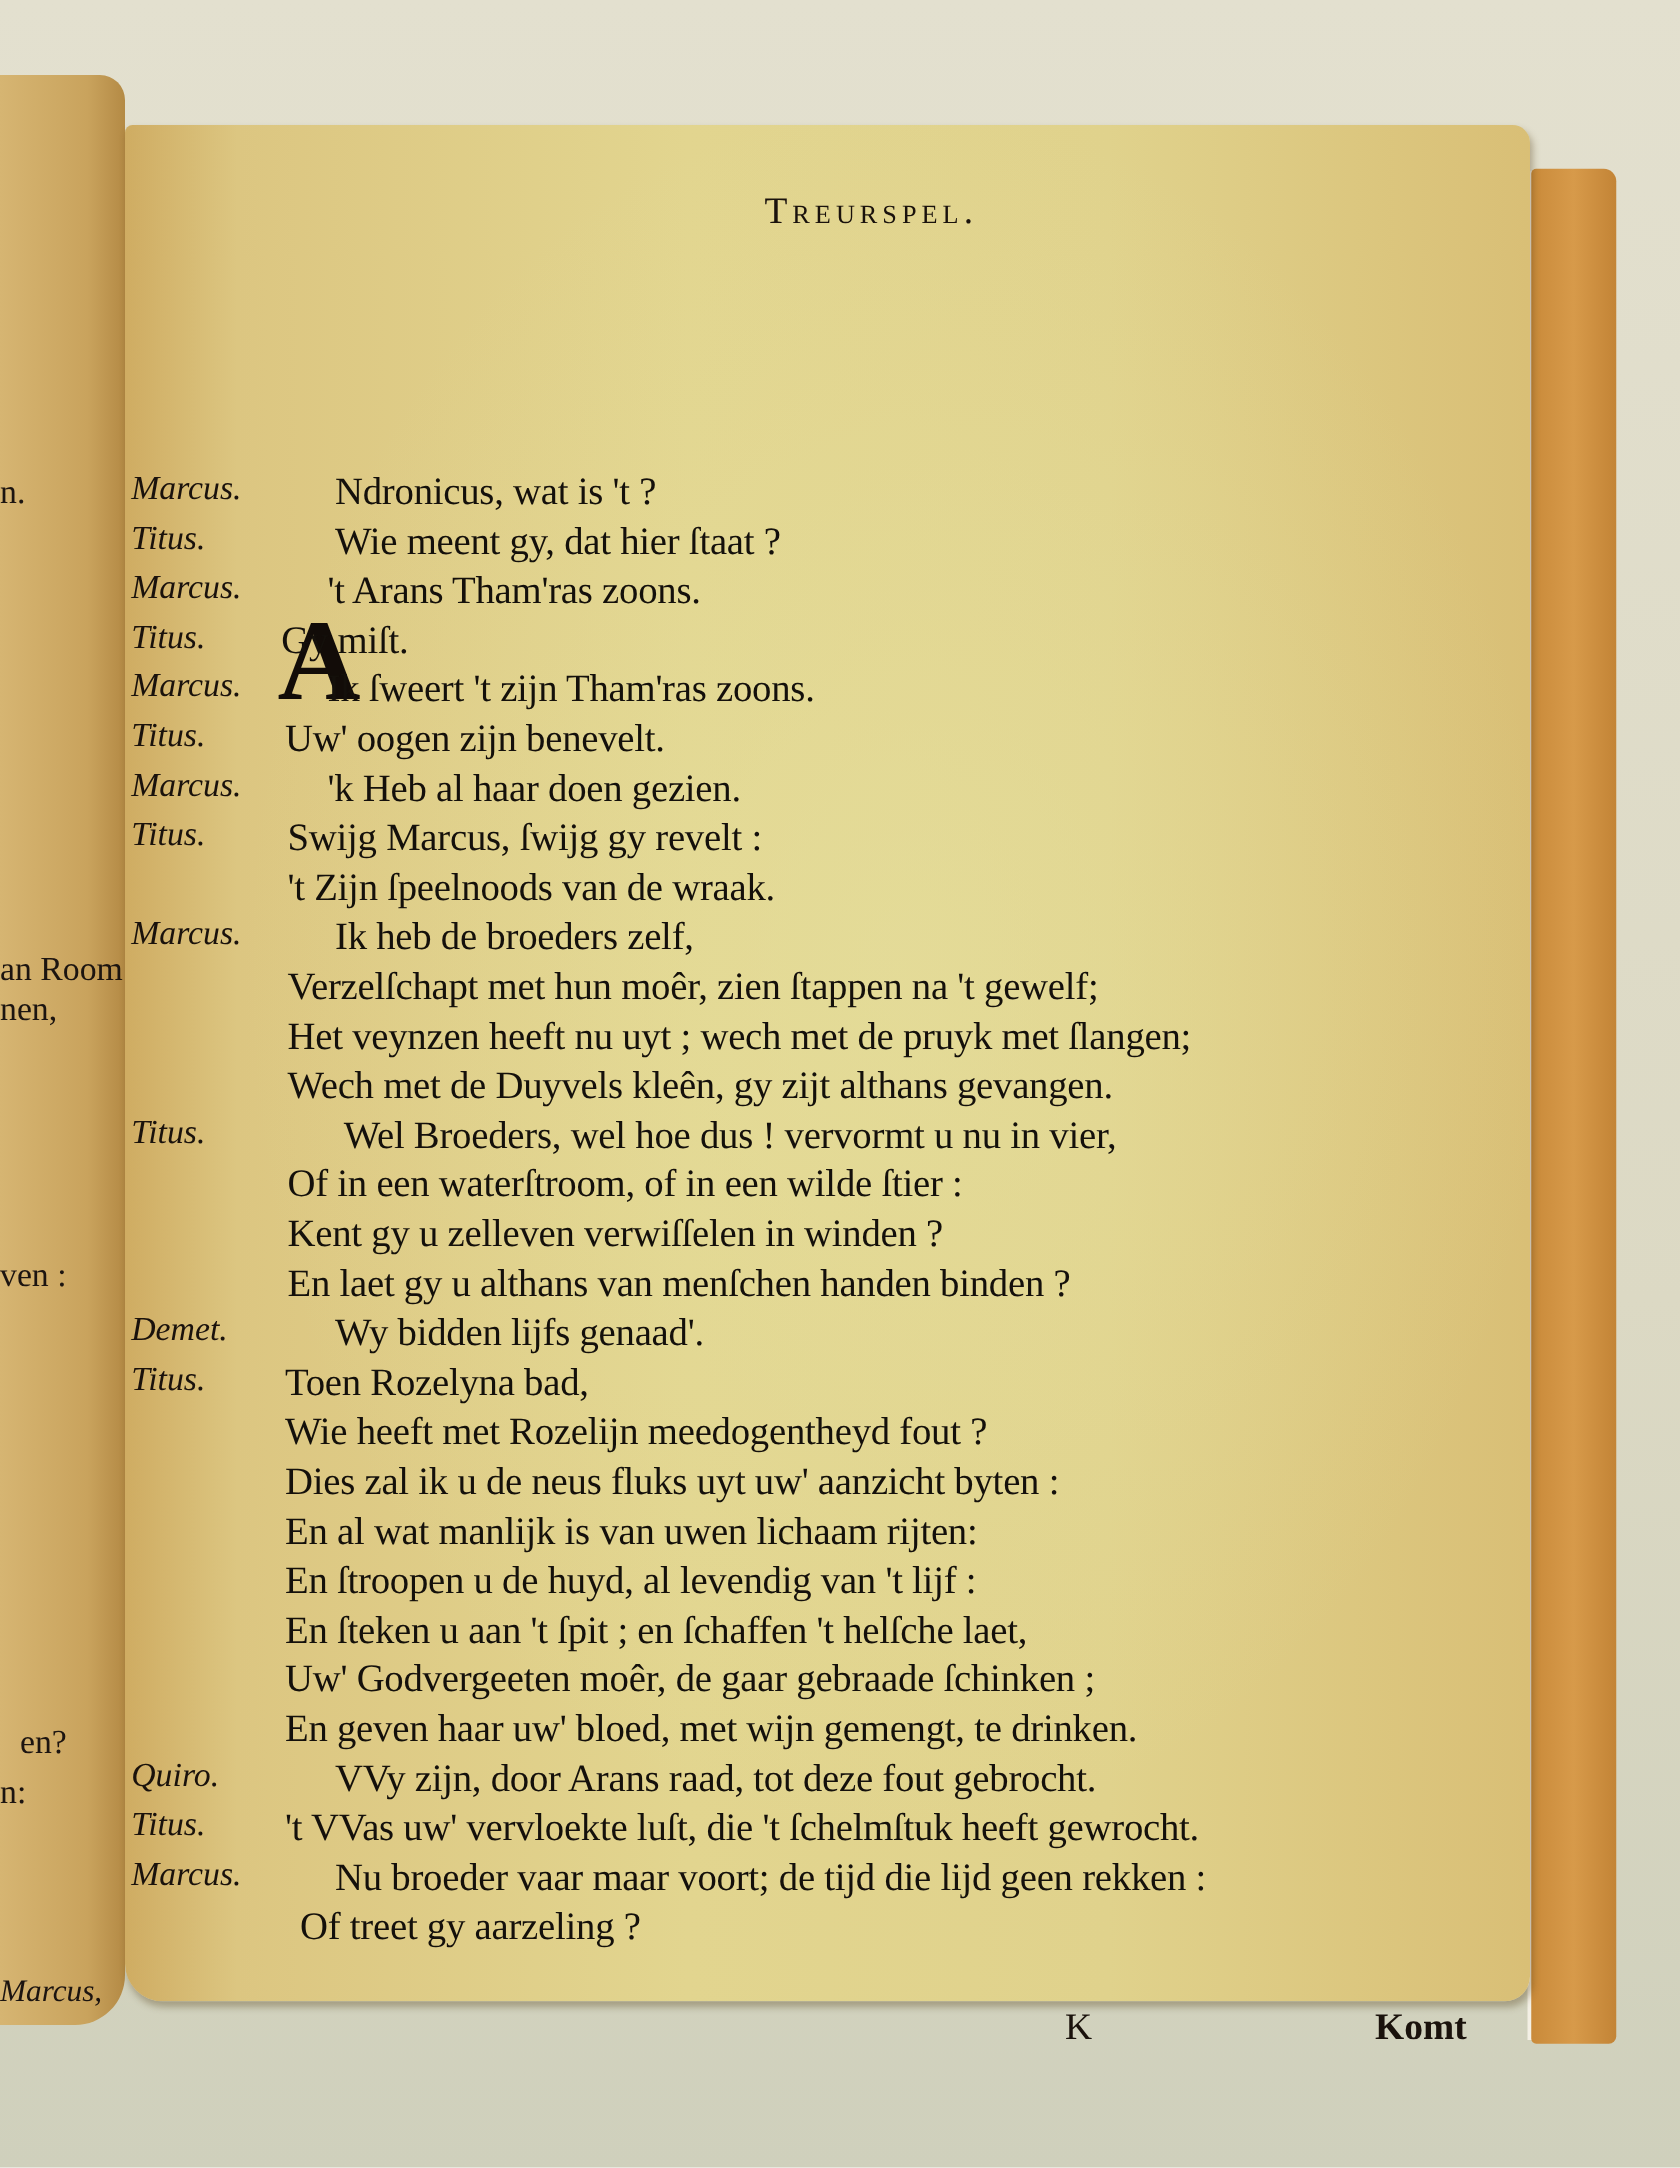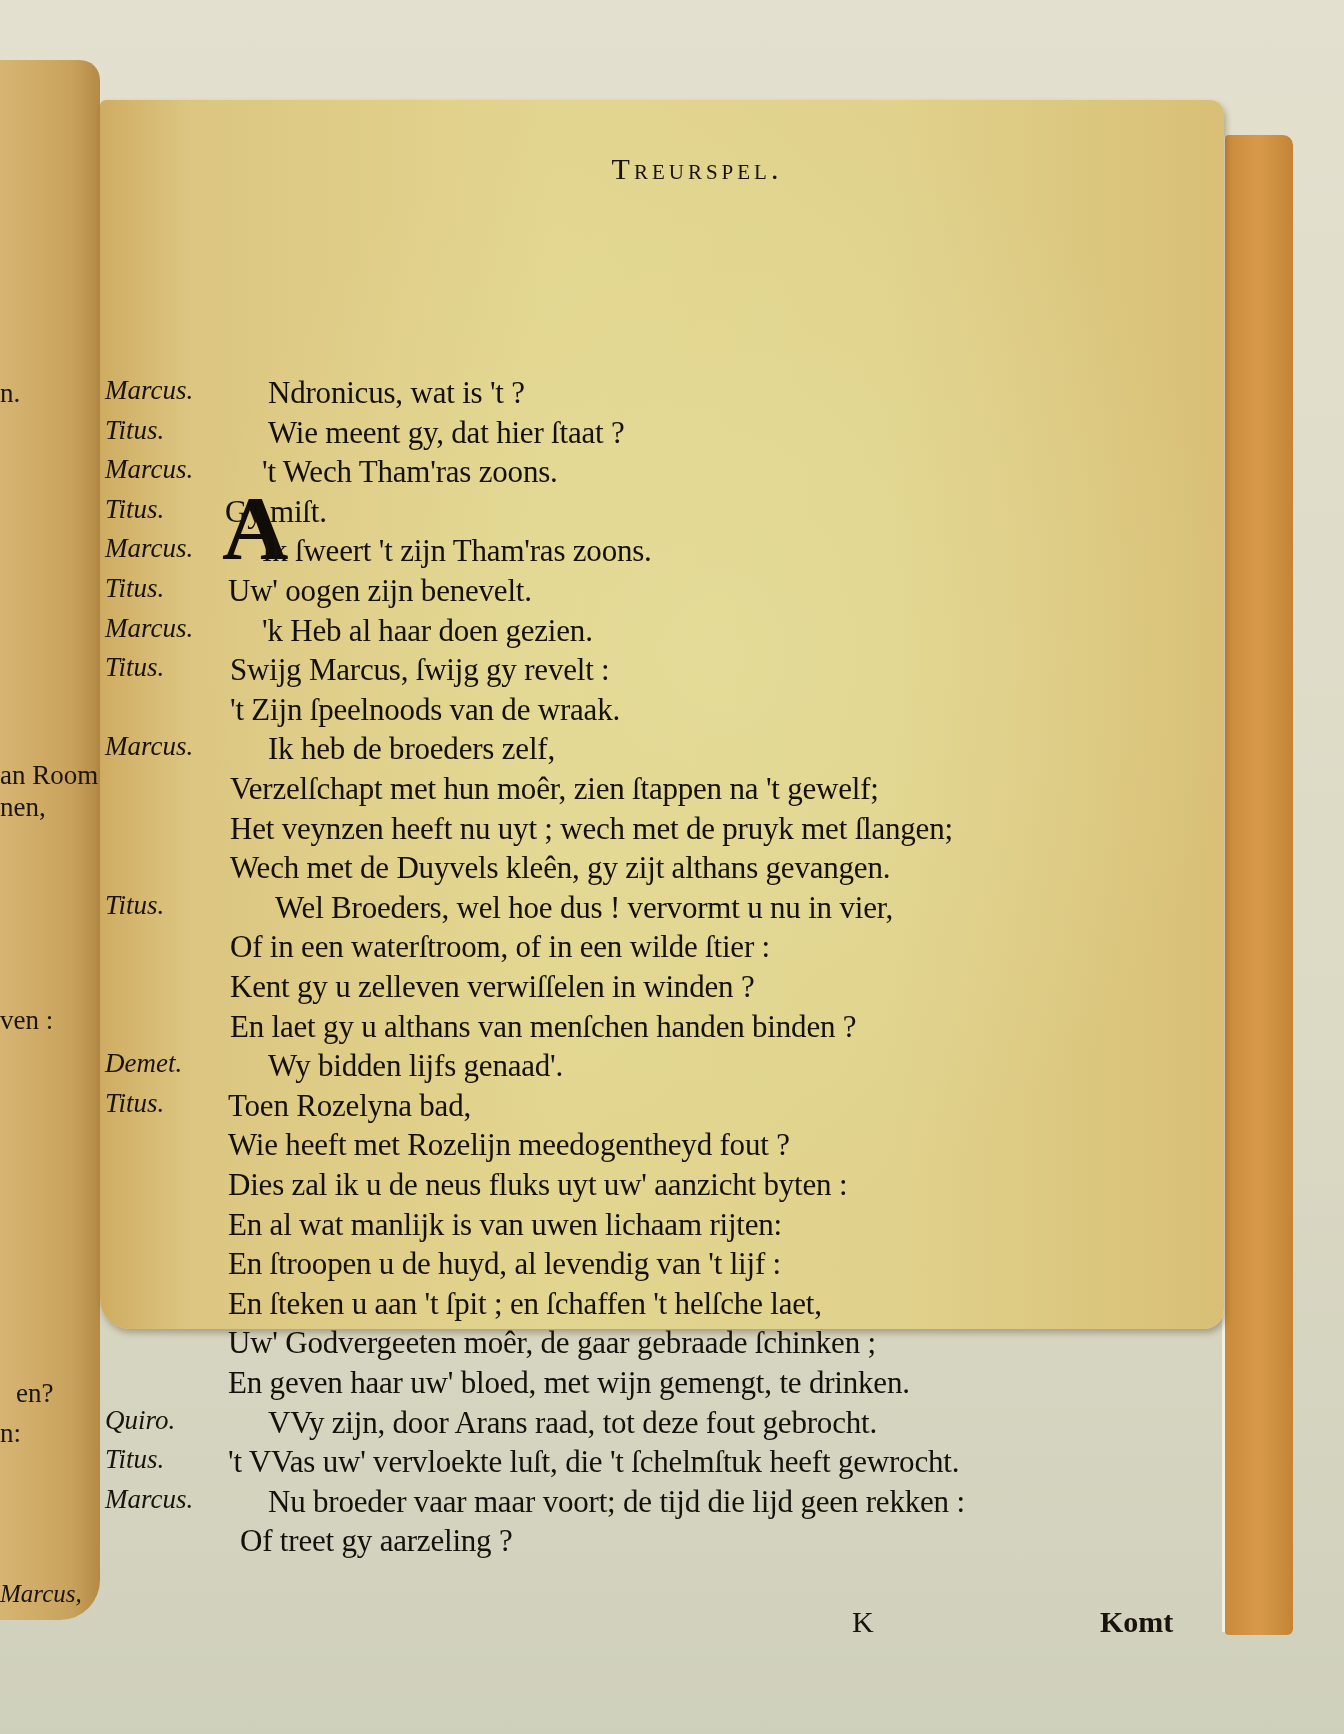--- a/index.html
+++ b/index.html
@@ -21,21 +21,21 @@
   .right-cover {
     position: absolute; left: 1225px; top: 135px; width: 68px; height: 1500px;
     background: linear-gradient(90deg, #c98a3a, #d79a4a 50%, #c38436);
     border-radius: 4px 10px 6px 4px;
   }
   .white-edge {
     position: absolute; left: 1222px; top: 137px; width: 30px; height: 1495px;
     background: linear-gradient(90deg, #f3efe4, #faf8f1 50%, #e8e3d5);
   }
   .page {
-    position: absolute; left: 100px; top: 100px; width: 1124px; height: 1229px;
+    position: absolute; left: 100px; top: 100px; width: 1124px; height: 1501px;
     background:
       radial-gradient(ellipse at 55% 45%, rgba(230,225,160,0.55) 0%, rgba(230,225,160,0) 60%),
       linear-gradient(90deg, #cfac62 0%, #dcc681 8%, #e2d58f 40%, #e0d28c 70%, #d9bf76 100%);
     border-radius: 6px 14px 20px 30px;
     box-shadow: 2px 4px 6px rgba(80,60,20,0.35);
   }
   .page-inner { position: absolute; left: 0; top: 0; right: 0; bottom: 0; }
   .running-head {
     position: absolute; left: 0; width: 100%; top: 52px; text-align: center;
     font-size: 30px; letter-spacing: 4px; color: #1a120c; font-variant: small-caps;
@@ -94,21 +94,21 @@
         <div class="row" style="top: 275px;">
           <span class="speaker">Marcus.</span>
           <span class="line" style="left: 168px;">Ndronicus, wat is 't ?</span>
         </div>
         <div class="row" style="top: 314.6px;">
           <span class="speaker">Titus.</span>
           <span class="line" style="left: 168px;">Wie meent gy, dat hier ſtaat ?</span>
         </div>
         <div class="row" style="top: 354.2px;">
           <span class="speaker">Marcus.</span>
-          <span class="line" style="left: 162px;">'t Wech Tham'ras zoons.</span>
+          <span class="line" style="left: 162px;">'t Arans Tham'ras zoons.</span>
         </div>
         <div class="row" style="top: 393.8px;">
           <span class="speaker">Titus.</span>
           <span class="line" style="left: 125px;">Gy miſt.</span>
         </div>
         <div class="row" style="top: 433.4px;">
           <span class="speaker">Marcus.</span>
           <span class="line" style="left: 162px;">Ik ſweert 't zijn Tham'ras zoons.</span>
         </div>
         <div class="row" style="top: 473px;">

